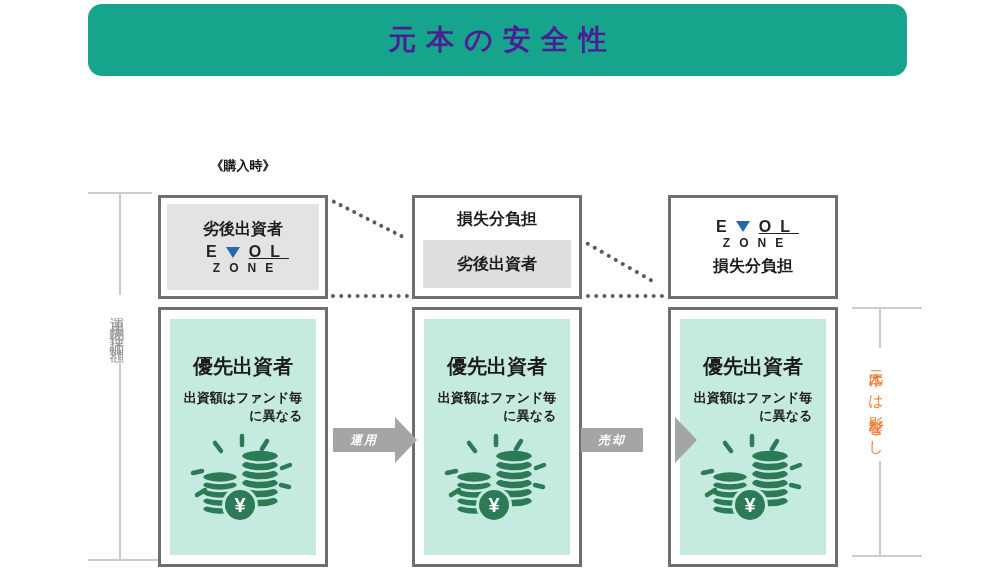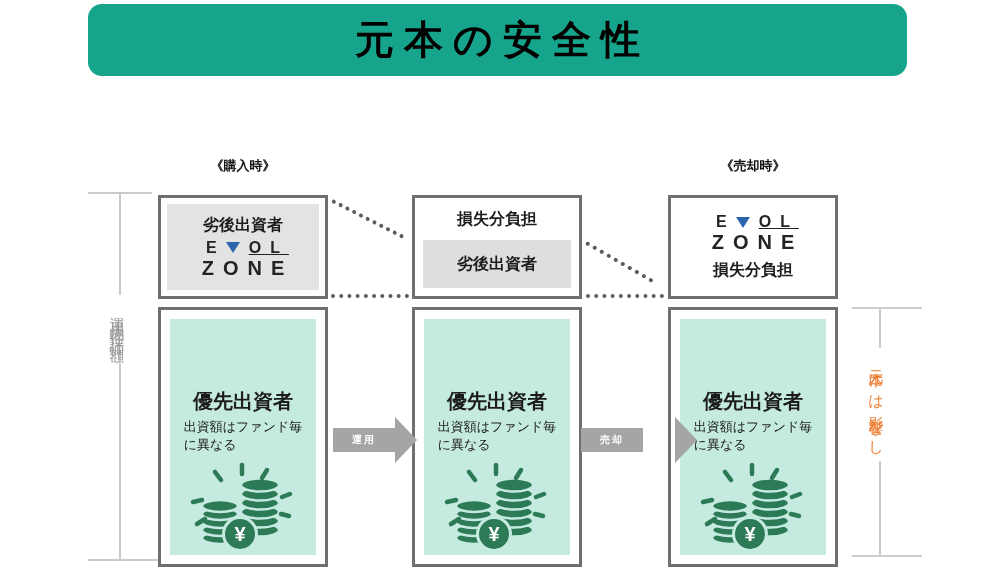--- a/index.html
+++ b/index.html
@@ -2,21 +2,21 @@
 <html><head>
 <meta charset="utf-8">
 <style>
   html,body{margin:0;padding:0;background:#fff;}
   body{font-family:"Liberation Sans","DejaVu Sans",sans-serif;}
   .stage{position:relative;width:1004px;height:576px;background:#ffffff;overflow:hidden;}
 
   
   .banner{position:absolute;left:88px;top:4px;width:819px;height:72px;background:#17a48c;
     border-radius:14px;display:flex;align-items:center;justify-content:center;}
-  .banner-title{color:#000000;font-size:39px;font-weight:bold;letter-spacing:10px;text-indent:10px;font-family:Liberation Serif, serif;}
+  .banner-title{color:#4c1d95;font-size:28px;font-weight:bold;letter-spacing:10px;text-indent:10px;font-family:Liberation Serif, serif;}
 
   
   .col-header{position:absolute;top:157px;width:170px;text-align:center;font-size:13px;
     font-weight:600;color:#111;white-space:nowrap;}
   .hdr1{left:158px;} .hdr2{left:412px;} .hdr3{left:668px;}
 
   
   .top-box{position:absolute;top:195px;width:170px;height:104px;background:#fff;
     border:3px solid #6f6f6f;box-sizing:border-box;}
   .tb1{left:158px;padding:6px;}
@@ -29,36 +29,36 @@
   .tb2-strip{position:absolute;left:8px;right:8px;bottom:8px;height:48px;background:#dedede;
     display:flex;align-items:center;justify-content:center;}
   .tb3{left:668px;display:flex;flex-direction:column;align-items:center;justify-content:center;gap:6px;}
 
   
   .logo{display:flex;flex-direction:column;align-items:center;}
   .logo-row1{display:flex;align-items:center;gap:9px;font-weight:bold;font-size:16px;color:#232323;}
   .logo-ol{letter-spacing:9px;margin-right:-9px;text-decoration:underline;}
   .logo-v{width:0;height:0;border-left:7px solid transparent;border-right:7px solid transparent;
     border-top:11px solid #2b66ad;}
-  .logo-row2{font-weight:bold;font-size:20px;color:#232323;letter-spacing:9px;margin-right:-9px;margin-top:0px;}
+  .logo-row2{font-weight:bold;font-size:12px;color:#232323;letter-spacing:9px;margin-right:-9px;margin-top:0px;}
 
   
   .bottom-box{position:absolute;top:307px;width:170px;height:260px;background:#fff;
     border:3px solid #6f6f6f;box-sizing:border-box;padding:9px;}
   .bb1{left:158px;} .bb2{left:412px;} .bb3{left:668px;}
   .bb-inner{background:#c5eae0;height:100%;display:flex;flex-direction:column;align-items:center;}
-  .bb-title{margin-top:69px;font-size:20px;font-weight:bold;color:#1c1c1c;}
-  .bb-note{margin-top:3px;font-size:13px;color:#1c1c1c;text-align:left;line-height:1.4;}
+  .bb-title{margin-top:34px;font-size:20px;font-weight:bold;color:#1c1c1c;}
+  .bb-note{margin-top:9px;font-size:13px;color:#1c1c1c;text-align:right;line-height:1.4;font-weight:bold;}
   .coin-svg{margin-top:8px;}
 
   
   .h-arrow{position:absolute;top:417px;height:46px;display:flex;align-items:center;}
   .arrow1{left:333px;} .arrow2{left:581px;gap:32px;}
-  .arrow-body{width:62px;height:24px;background:#a5a5a5;color:#fff;font-size:10px;font-weight:bold;
-    display:flex;align-items:center;justify-content:center;letter-spacing:2px;}
+  .arrow-body{width:62px;height:24px;background:#a5a5a5;color:#fff;font-size:12px;font-weight:bold;
+    display:flex;align-items:center;justify-content:center;letter-spacing:2px;font-style:italic;}
   .arrow-head{width:0;height:0;border-top:23px solid transparent;border-bottom:23px solid transparent;
     border-left:22px solid #a5a5a5;}
 
   
   .dot-line{position:absolute;border-top:4px dotted #5c5c5c;height:0;}
   .dl1{left:333px;top:199px;width:80px;transform:rotate(27deg);transform-origin:0 0;}
   .dl2{left:331px;top:294px;width:78px;}
   .dl3{left:587px;top:241px;width:77px;transform:rotate(30deg);transform-origin:0 0;}
   .dl4{left:586px;top:294px;width:78px;}
 
@@ -79,21 +79,20 @@
 </head>
 <body>
 
 <div class="stage">
 
   <div class="banner">
     <div class="banner-title">元本の安全性</div>
   </div>
 
   <div class="col-header hdr1">《購入時》</div>
-  <div class="col-header hdr3">《売却時》</div>
 
   <div class="bracket lb-cap-top"></div>
   <div class="bracket lb-vline"></div>
   <div class="bracket lb-cap-bot"></div>
   <div class="v-label v-label-left">運用物件評価額</div>
 
   <div class="bracket rb-cap-top"></div>
   <div class="bracket rb-vline"></div>
   <div class="bracket rb-cap-bot"></div>
   <div class="v-label v-label-right">元本には影響なし</div>

